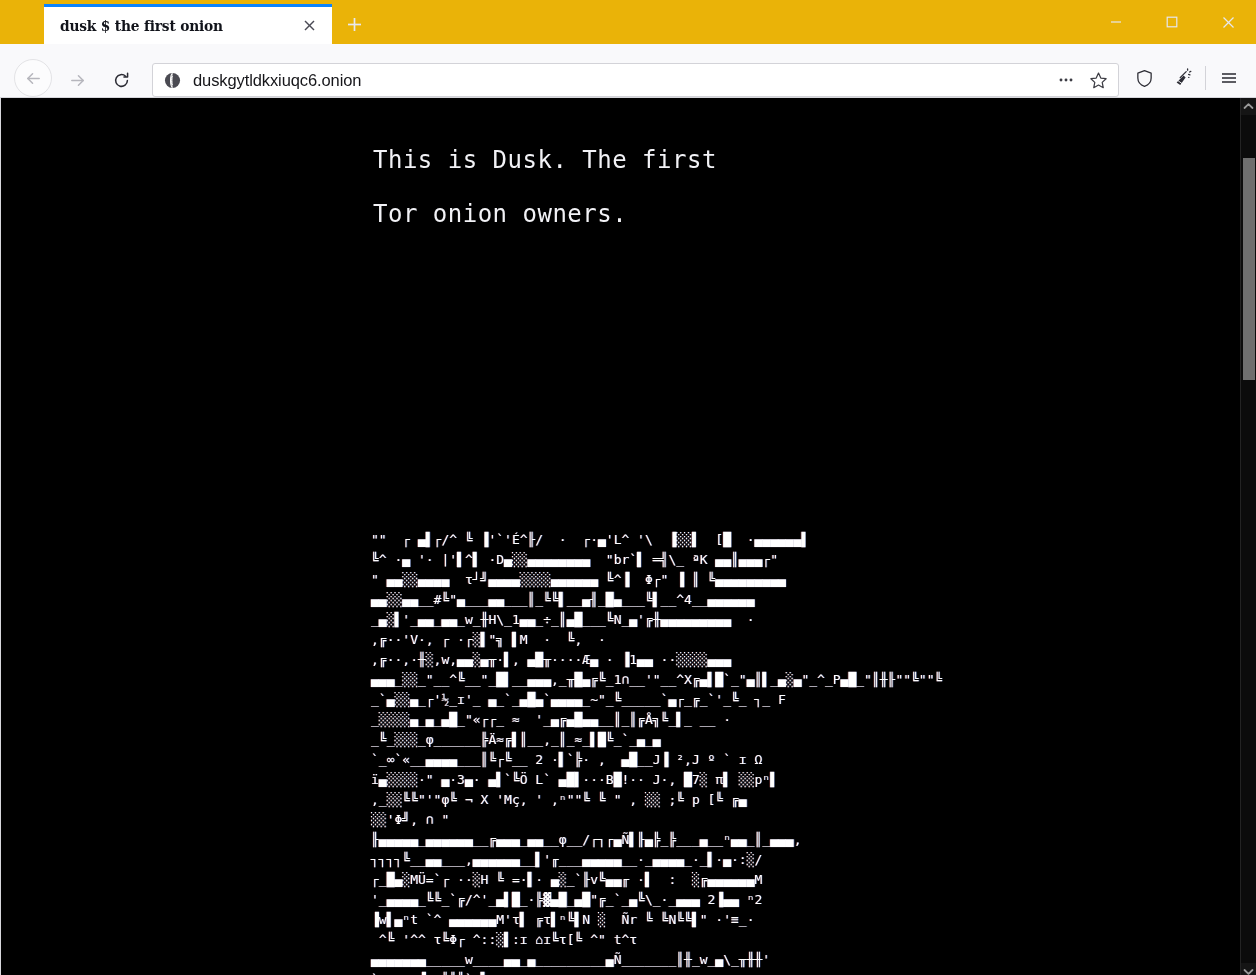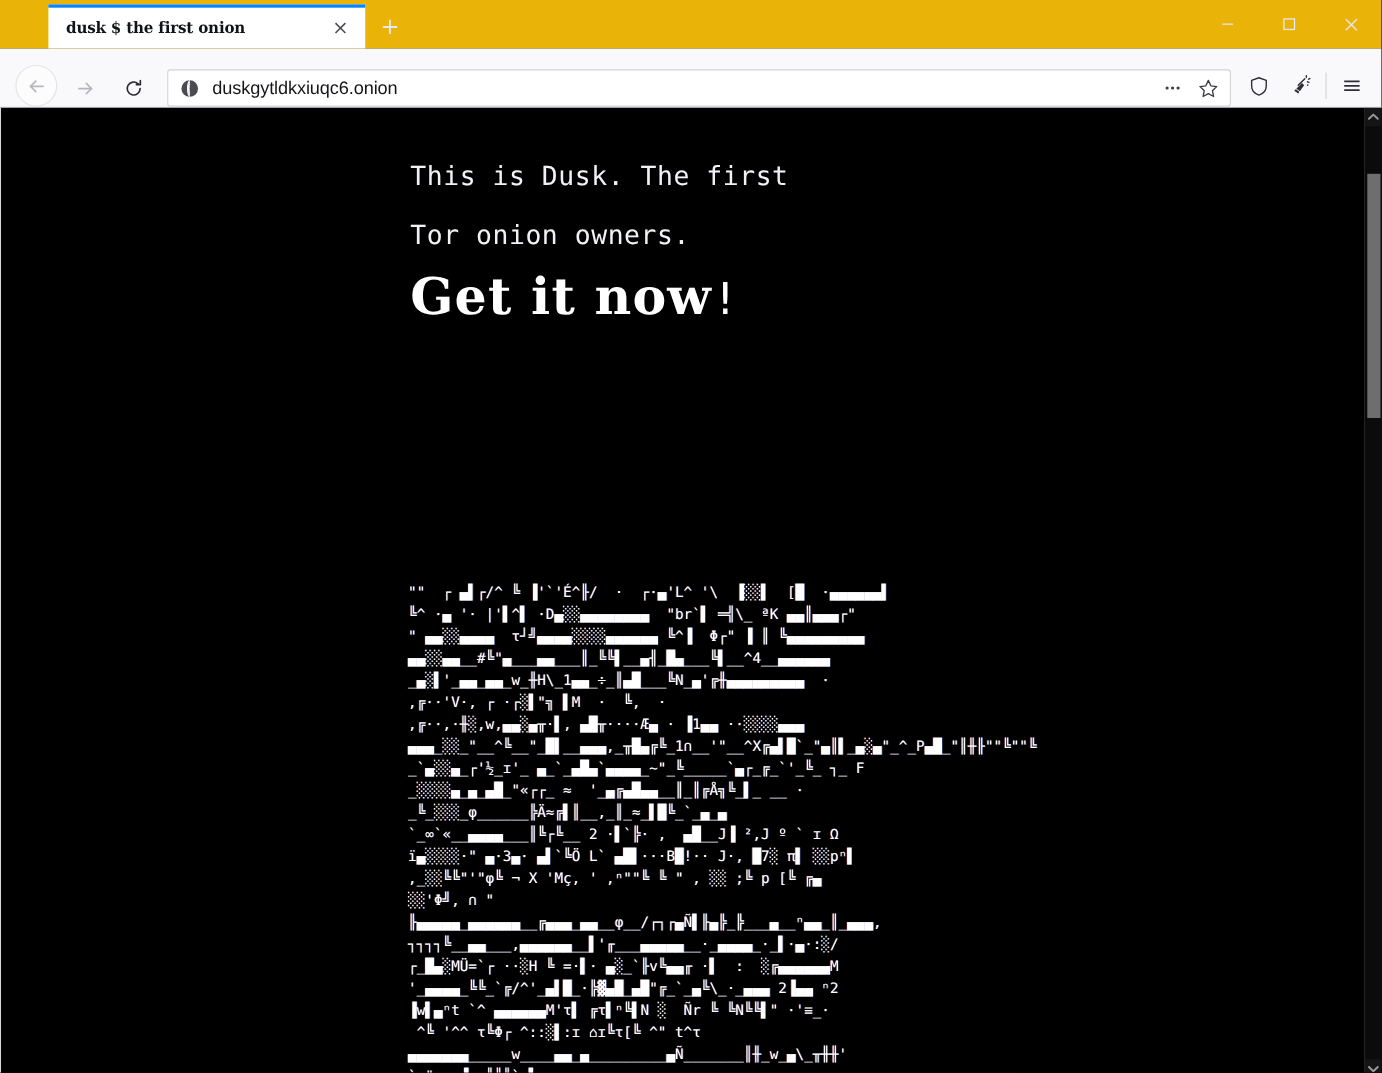--- a/index.html
+++ b/index.html
@@ -386,21 +386,20 @@
   </div>
 </div>
 
 <div class="viewport">
 
   <div class="page">
 
     <div class="hero">
       <div class="hero-line">This is Dusk. The first</div>
       <div class="hero-line">Tor onion owners.</div>
-      <div class="hero-cta"><span>Get it now</span><span class="bang">!</span></div>
     </div>
 
     <pre class="art">""  ┌ ▄▌┌/^ ╚ ▐'`'É^╟/  ·  ┌·▄'L^ '\  ▐░░▌  [█  ·▄▄▄▄▄▄▌
 ╚^ ·▄ '· |'▌^▌ ·D▄░░▄▄▄▄▄▄▄▄  "br`▌ ═╣\_ ªK ▄▄║▄▄▄┌"
 " ▄▄░░▄▄▄▄  τ┘╝▄▄▄▄░░░░▄▄▄▄▄▄ ╚^▐  Φ┌" ▐ ║ ╚▄▄▄▄▄▄▄▄▄
 ▄▄░░▄▄__#╚"▄___▄▄___║_╚╚▌__▄╢_█▄___╚▌__^4__▄▄▄▄▄▄
 _▄░▌'_▄▄_▄▄_w_╫H\_1▄▄_÷_║▄█___╚N_▄'╔╫▄▄▄▄▄▄▄▄▄  ·
 ,╔··'V·, ┌ ·┌░▌"╗ ▌M  ·  ╚,  ·
 ,╔··,·╫░,w,▄▄░▄╥·▌, ▄█╥····Æ▄ · ▐1▄▄ ··░░░░▄▄▄
 ▄▄▄_░░_"__^╚__"_█▌__▄▄▄,_╥█▄╔╚_1∩__'"__^X╔▄▌█`_"▄║▌_▄░▄"_^_P▄█_"║╫╟""╚""╚

